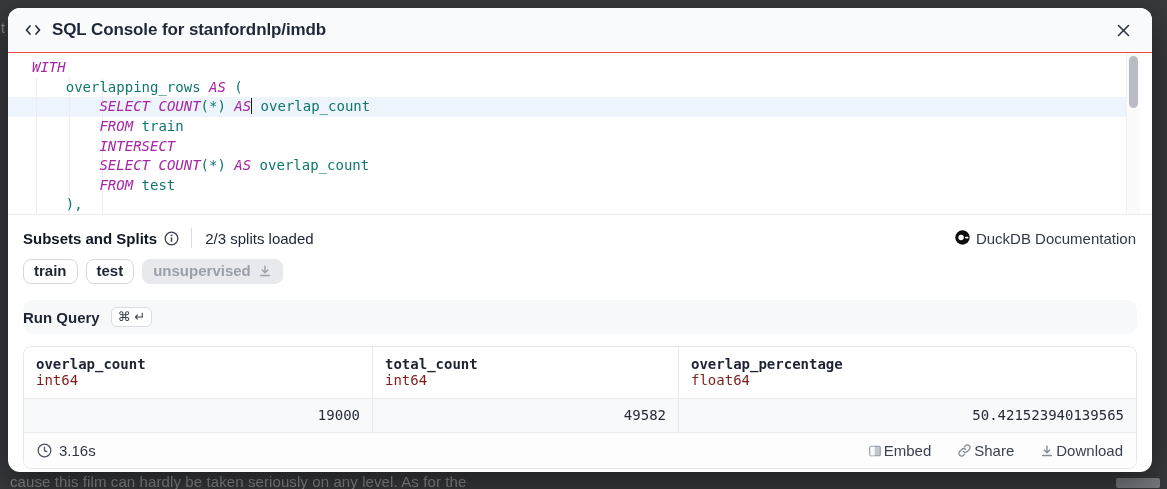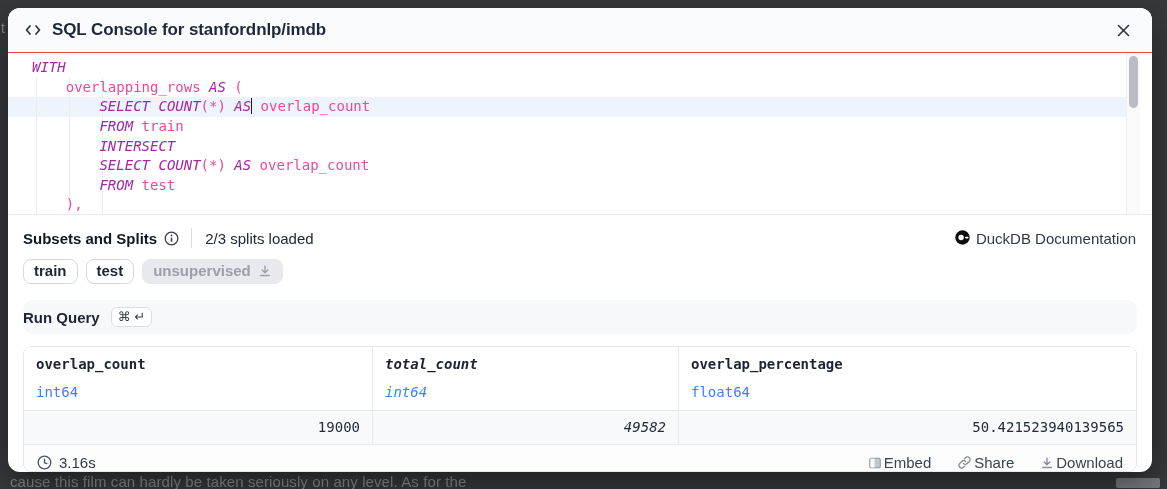--- a/index.html
+++ b/index.html
@@ -37,21 +37,21 @@
     position:relative; height:162px; flex:0 0 162px; background:#fff;
     border-bottom:1px solid #e9ebef;
     font-family:"DejaVu Sans Mono", monospace; font-size:14px;
   }
   .active-hl { position:absolute; left:0; right:26px; height:19.65px; background:#eef4fc; z-index:0; }
   .guide { position:absolute; top:25px; height:137px; width:1px; background:#ededf1; z-index:0; }
   .g1 { left:28px; } .g2 { left:61px; } .g3 { left:94px; }
   .code { position:relative; z-index:1; padding:5px 30px 0 24px; white-space:pre; }
   .cm-line { height:19.65px; line-height:19.65px; }
   .tok-kw { color:#a626a4;font-style:italic; }
-  .tok-pl { color:#ec4899; }
+  .tok-pl { color:#0f766e; }
   .tok-cursor { display:inline-block; width:0; border-left:1.6px solid #1c1c1c; height:16px; vertical-align:-3px; }
   .vscroll { position:absolute; top:0; bottom:0; right:12px; width:14px; background:#fafafa; border-left:1px solid #f1f1f4; z-index:2; }
   .vthumb { position:absolute; top:3px; left:2px; width:9px; height:52px; border-radius:5px; background:#b9bdc3; }
 
   
   .subsets-row { display:flex; align-items:center; padding:13px 16px 6px 15px; }
   .sas-title { font-size:15px; font-weight:bold; color:#101623; margin-right:7px; }
   .info-ic { display:flex; color:#3a4250; margin-right:12px; }
   .v-div { width:1px; height:20px; background:#d9dce1; margin-right:13px; }
   .sas-status { font-size:15px; color:#202837; }
@@ -79,23 +79,23 @@
   .kbd {
     background:#fff; border:1px solid #d9dce1; border-radius:6px;
     padding:1px 6px 2px; font-size:13px; color:#39414e;
   }
 
   
   .card { margin:0 15px; border:1px solid #e5e7ec; border-radius:8px; overflow:hidden; background:#fff; }
   .thead { display:flex; background:#fff; font-family:"DejaVu Sans Mono", monospace; }
   .th { padding:9px 12px 10px; }
   .th + .th { border-left:1px solid #e8eaee; }
-  .c0 { width:348px; flex:0 0 348px; } .c1 { width:306px; flex:0 0 306px;font-style:italic; } .c2 { flex:1; }
+  .c0 { width:348px; flex:0 0 348px; } .c1 { width:306px; flex:0 0 306px; } .c2 { flex:1; }
   .th-name { font-size:14px; font-weight:bold; color:#1c2433; }
-  .th-type { font-size:14px; color:#3b82f6; margin-top:12px; }
+  .th-type { font-size:14px; color:#7f1d1d; margin-top:0; }
   .trow { display:flex; border-top:1px solid #e8eaee; background:#f8f9fb; font-family:"DejaVu Sans Mono", monospace; }
   .td { padding:8px 12px 9px; font-size:14px; color:#232b39; text-align:right; }
   .td + .td { border-left:1px solid #e8eaee; }
   .card-footer {
     display:flex; border-top:1px solid #e8eaee;
     background:#fdfdfe; padding:9px 13px;
   }
   .duration { display:flex; align-items:center; gap:7px; font-size:15px; color:#2e3743; }
   .duration .clk { display:flex; color:#4a5360; }
   .foot-actions { margin-left:auto; display:flex; align-items:center; gap:26px; }

